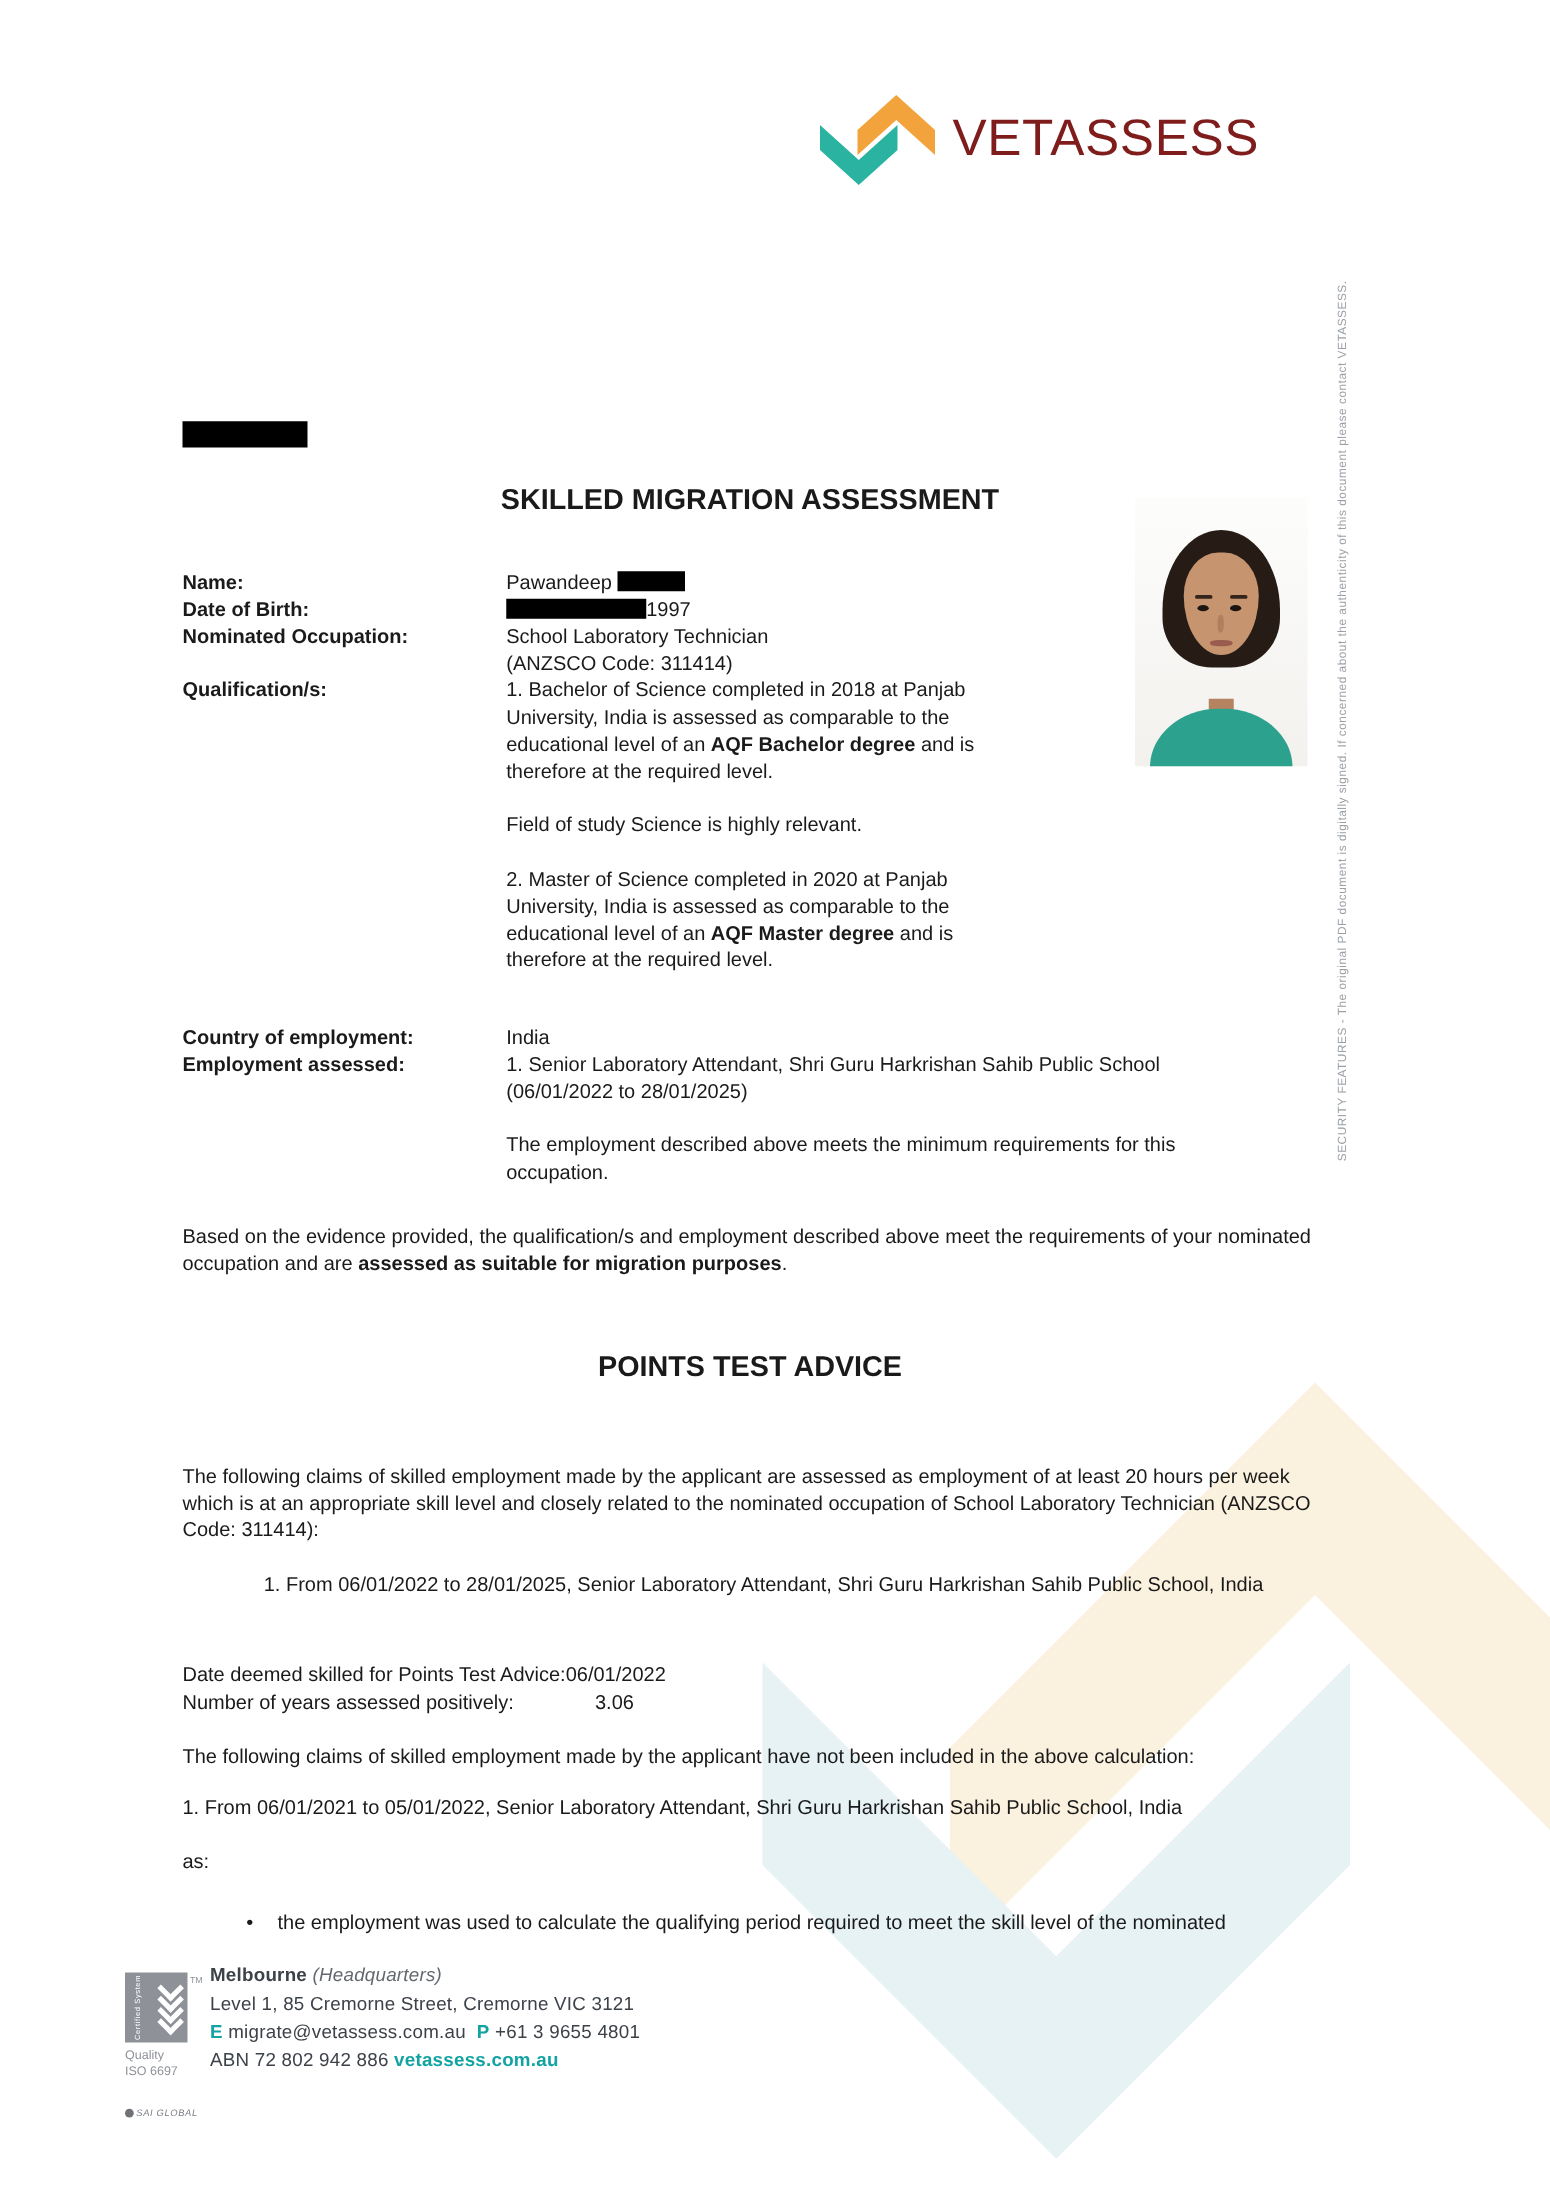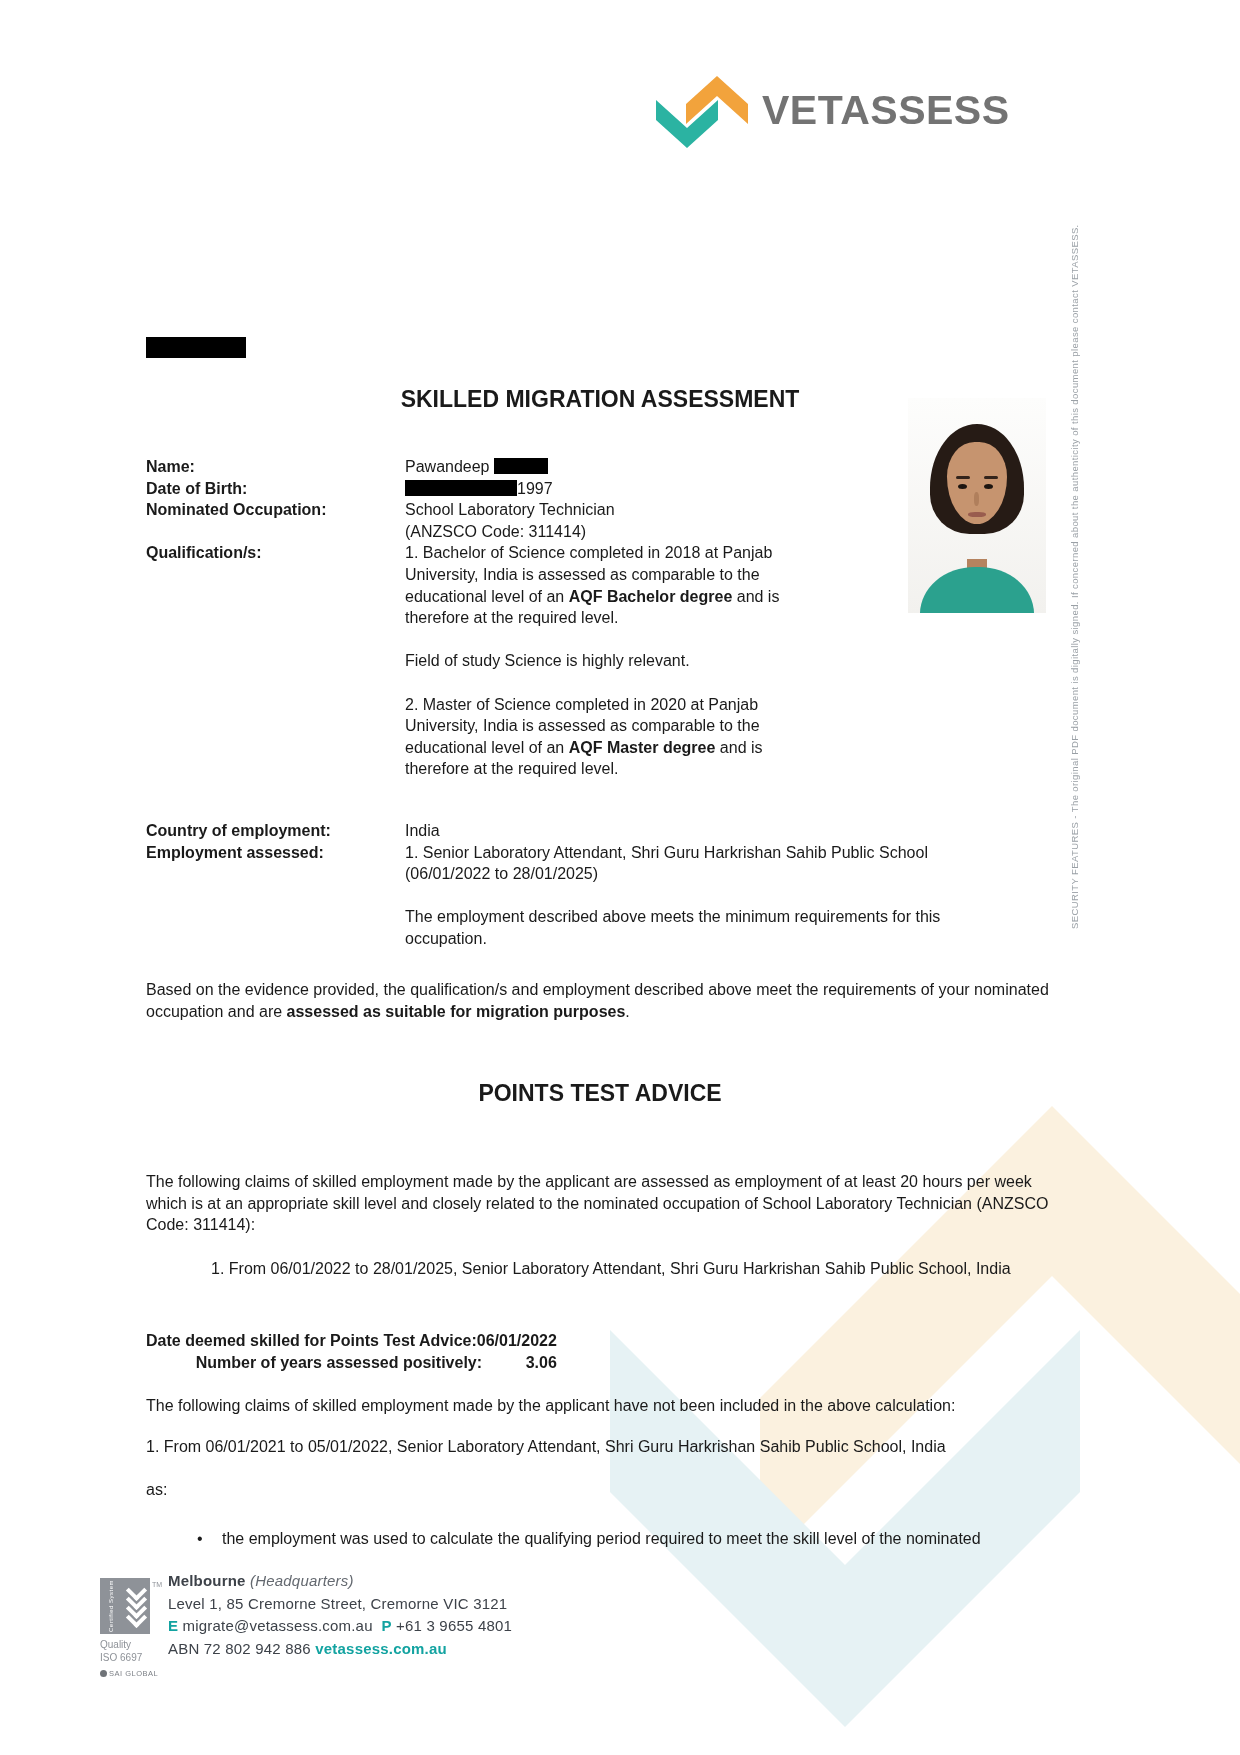--- a/index.html
+++ b/index.html
@@ -5,21 +5,21 @@
   html,body{margin:0;padding:0;background:#ffffff;}
   .page{
     position:relative;width:1240px;height:1755px;background:#ffffff;overflow:hidden;
     font-family:"Liberation Sans", sans-serif;font-size:16px;line-height:21.6px;color:#1a1a1a;
   }
   .abs{position:absolute;}
   
   .watermark{position:absolute;left:0;top:0;z-index:0;}
   
   .logo{left:656px;top:70px;z-index:2;display:flex;align-items:center;}
-  .wordmark{font-size:41px;font-weight:bold;letter-spacing:.5px;color:#737373;margin-left:14px;line-height:1;}
+  .wordmark{font-size:41px;font-weight:normal;letter-spacing:.5px;color:#7f1d1d;margin-left:14px;line-height:1;}
   
   .sec-vert{
     left:1064px;top:253px;height:676px;width:16px;z-index:1;
     writing-mode:vertical-rl;transform:rotate(180deg);
     font-size:9.5px;letter-spacing:.4px;color:#9aa0a6;white-space:nowrap;
   }
   
   .redact{background:#000;}
   .redact-inline{display:inline-block;background:#000;height:16px;vertical-align:-2px;}
   
@@ -31,21 +31,21 @@
   .lbl{width:259px;flex-shrink:0;font-weight:bold;}
   .val{width:560px;}
   .val.narrow{width:396px;}
   .sp{height:21.6px;}
   b{font-weight:bold;}
   .para{left:146px;width:912px;z-index:2;}
   .indent{left:195px;width:800px;z-index:2;}
   .bullet-row{left:197px;width:860px;z-index:2;display:flex;}
   .bullet-dot{width:25px;flex-shrink:0;}
   .bullet-dot::before{content:"\2022";font-size:16px;}
-  .tabrow{display:flex;font-weight:bold;justify-content:flex-end;}
+  .tabrow{display:flex;font-weight:normal;}
   .tabrow .tl{width:330px;flex-shrink:0;}
   .tabrow.nogap .tl{width:auto;}
   
   .photo{left:908px;top:398px;width:138px;height:215px;z-index:2;background:linear-gradient(#fdfdfc,#f2f1ee);overflow:hidden;}
   .photo .hair{position:absolute;left:22px;top:26px;width:94px;height:110px;background:#261b15;border-radius:50% 50% 42% 42% / 58% 58% 36% 36%;}
   .photo .face{position:absolute;left:39px;top:44px;width:60px;height:82px;background:#c6946f;border-radius:46% 46% 50% 50% / 42% 42% 58% 58%;}
   .photo .brow{position:absolute;top:78px;width:14px;height:3px;background:#33241c;border-radius:2px;}
   .photo .eye{position:absolute;top:86px;width:9px;height:5px;background:#1d1510;border-radius:50%;}
   .photo .nose{position:absolute;left:66px;top:94px;width:5px;height:14px;background:#b07f5c;border-radius:40%;}
   .photo .mouth{position:absolute;left:60px;top:114px;width:18px;height:5px;background:#995c4e;border-radius:40%;}
@@ -55,21 +55,21 @@
   .footer-text{left:168px;top:1570px;z-index:2;color:#3d4249;font-size:15px;line-height:22.5px;letter-spacing:.2px;}
   .teal{color:#13A3A1;font-weight:bold;}
   .hq{font-style:italic;color:#63686f;}
   .bold-dark{font-weight:bold;}
   .badge{left:100px;top:1578px;width:50px;height:56px;background:#8E9298;z-index:2;display:flex;}
   .badge .vtxt{writing-mode:vertical-rl;transform:rotate(180deg);color:#fff;font-size:6px;letter-spacing:.5px;padding:2px 1px;white-space:nowrap;}
   .badge .chevs{flex:1;display:flex;flex-direction:column;align-items:center;justify-content:center;padding-top:2px;}
   .badge .chev{width:11px;height:11px;border-right:4px solid #fff;border-bottom:4px solid #fff;transform:rotate(45deg);margin-top:-6px;}
   .tm{left:152px;top:1574px;font-size:7px;color:#8E9298;z-index:2;}
   .cert-sub{left:100px;top:1638px;z-index:2;color:#8e9298;font-size:10px;line-height:13px;}
-  .sai{font-size:7.5px;letter-spacing:.5px;margin-top:3px;color:#7d8187;}
+  .sai{font-size:7.5px;letter-spacing:.5px;margin-top:20px;color:#7d8187;font-style:italic;}
   .sai .dot{display:inline-block;width:7px;height:7px;border-radius:50%;background:#6f7378;vertical-align:-1px;margin-right:2px;}
 </style>
 </head>
 <body>
 
 <div class="page">
 
   <svg class="watermark" width="1240" height="1755">
     <polygon points="760,1398 1052,1106 1344,1398 1344,1568 1052,1276 760,1568" fill="#FBF1DF"></polygon>
     <polygon points="610,1330 845,1565 1080,1330 1080,1492 845,1727 610,1492" fill="#E6F2F4"></polygon>

